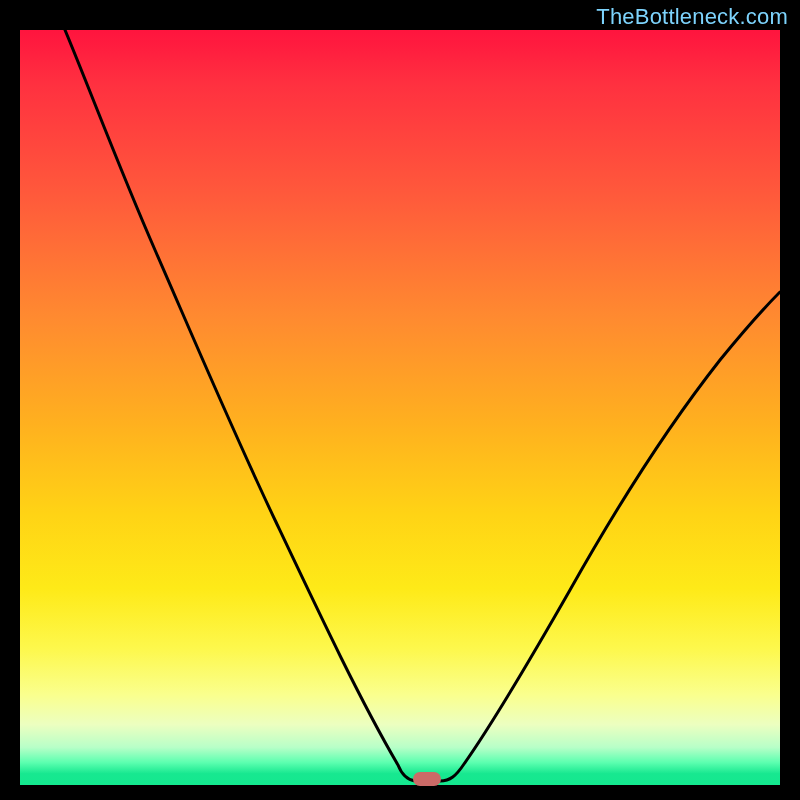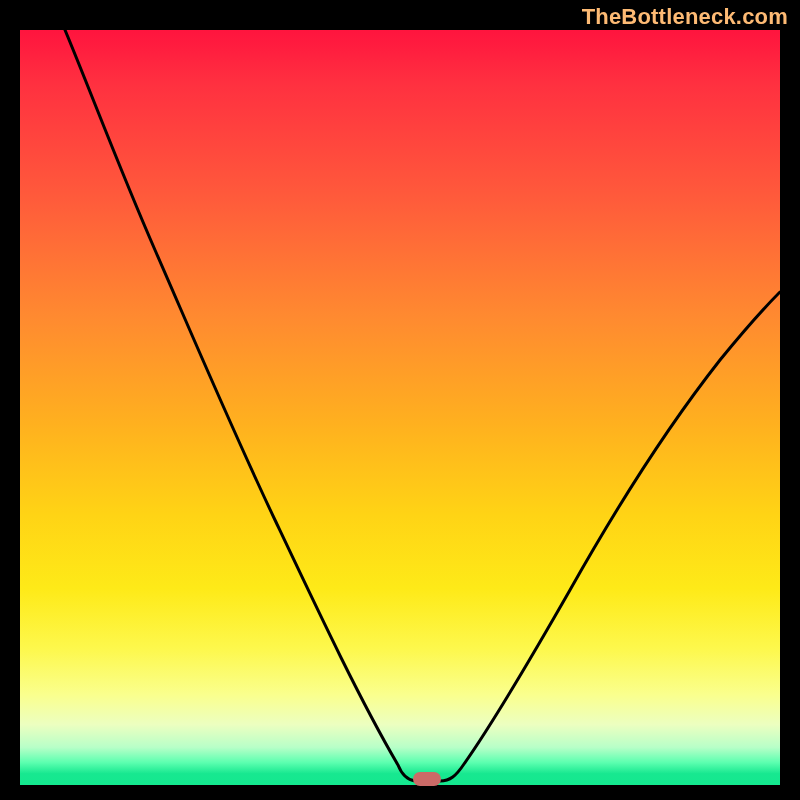--- a/index.html
+++ b/index.html
@@ -14,23 +14,23 @@
   .frame {
     position: relative;
     width: 800px;
     height: 800px;
     background: #000;
   }
   .watermark {
     position: absolute;
     top: 4px;
     right: 12px;
-    color: #fdba74;
+    color: #7dd3fc;
     font-size: 22px;
-    font-weight: 700;
+    font-weight: 400;
     letter-spacing: 0.2px;
     z-index: 50;
   }
   .plot {
     position: absolute;
     left: 20px;
     top: 30px;
     width: 760px;
     height: 755px;
     background: linear-gradient(

